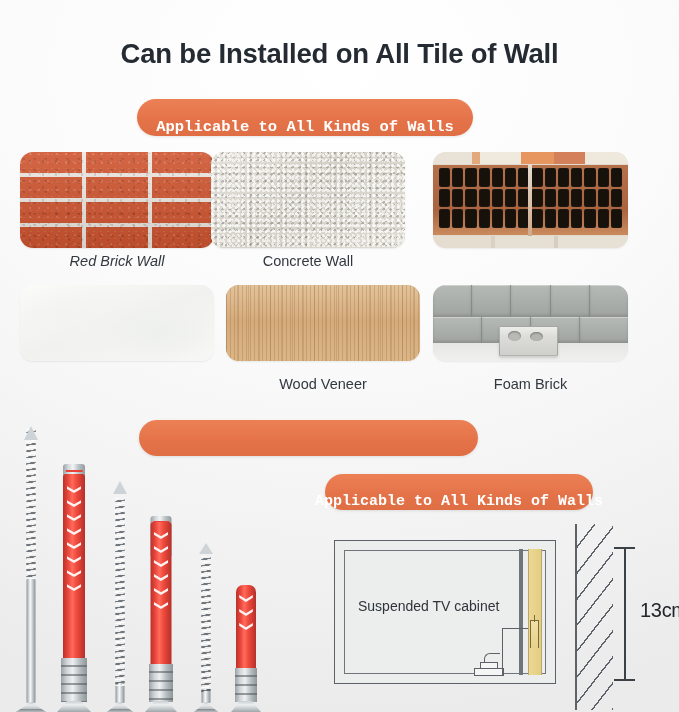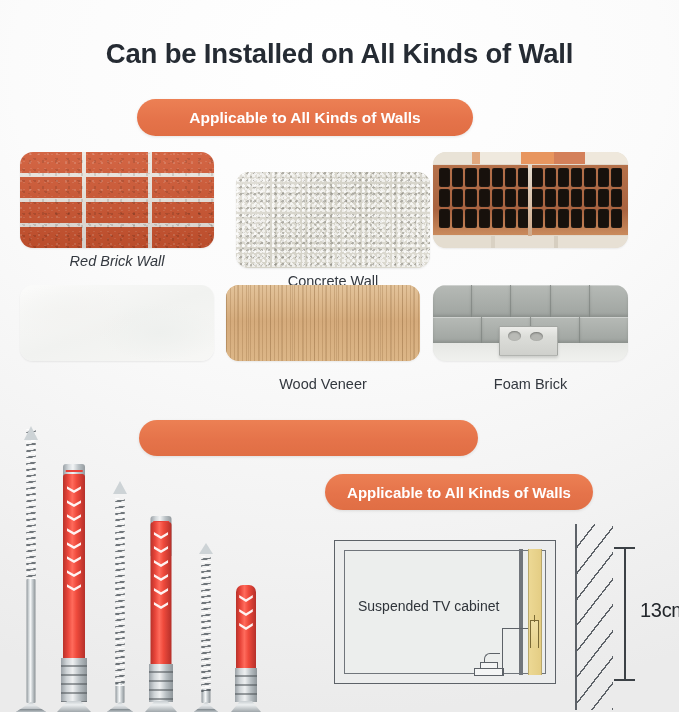--- a/index.html
+++ b/index.html
@@ -19,27 +19,28 @@
     text-align:center;
     font-size:27.5px;
     font-weight:700;
     letter-spacing:-0.2px;
     color:#252b33;
   }
 
   
   .badge{
     position:absolute;
-    display:flex; align-items:center; justify-content:center;
+    display:flex; align-items:flex-end; justify-content:center;
     background:linear-gradient(180deg,#ec8054 0%,#e5734a 55%,#e06e44 100%);
     color:#fff;
     border-radius:999px;
     font-weight:700;
     box-shadow:0 1px 3px rgba(0,0,0,0.10);
     white-space:nowrap;
+    font-family:Liberation Mono, monospace;
   }
   #badge-walls-top{ left:137px; top:99px; width:336px; height:37px; font-size:15.5px; }
   #badge-screws   { left:139px; top:420px; width:339px; height:36px; font-size:15px; }
   #badge-walls-bot{ left:325px; top:474px; width:268px; height:36px; font-size:15px; }
   .badge .light{ font-weight:400; }
   .badge .bold { font-weight:700; }
 
   
   .wall-cell{ position:absolute; }
   .wall-swatch{
@@ -377,36 +378,36 @@
   .dim .cap.bot{ top:135px; }
   .dim .label{
     position:absolute; left:30px; top:55px;
     font-size:20px; color:#22262b; font-weight:400;
     letter-spacing:-0.3px;
   }
 </style>
 </head>
 <body>
 
-<div class="page-title">Can be Installed on All Kinds of Wall</div>
+<div class="page-title">Can be Installed on All Tile of Wall</div>
 
 <div class="badge" id="badge-walls-top">
   <span>Applicable to All Kinds of Walls</span>
 </div>
 
 <div class="wall-cell" style="left:20px; top:152px; width:194px; height:120px;">
   <div class="wall-swatch" style="width:194px; height:96px;">
     <div class="tex-redbrick">
         <div class="brick-overlay"></div>
       </div>
   </div>
   <div class="wall-label" style="top:101px;font-style:italic;">Red Brick Wall</div>
 </div>
 
-<div class="wall-cell" style="left:236px; top:152px; width:194px; height:120px;margin-top:20px;">
+<div class="wall-cell" style="left:211px; top:152px; width:194px; height:120px;">
   <div class="wall-swatch" style="width:194px; height:96px;">
     <div class="tex-concrete"></div>
   </div>
   <div class="wall-label" style="top:101px;">Concrete Wall</div>
 </div>
 
 <div class="wall-cell" style="left:433px; top:152px; width:195px; height:120px;">
   <div class="wall-swatch" style="width:195px; height:96px;">
     <div class="tex-hollowbrick">
       <div class="hb-top"></div>

